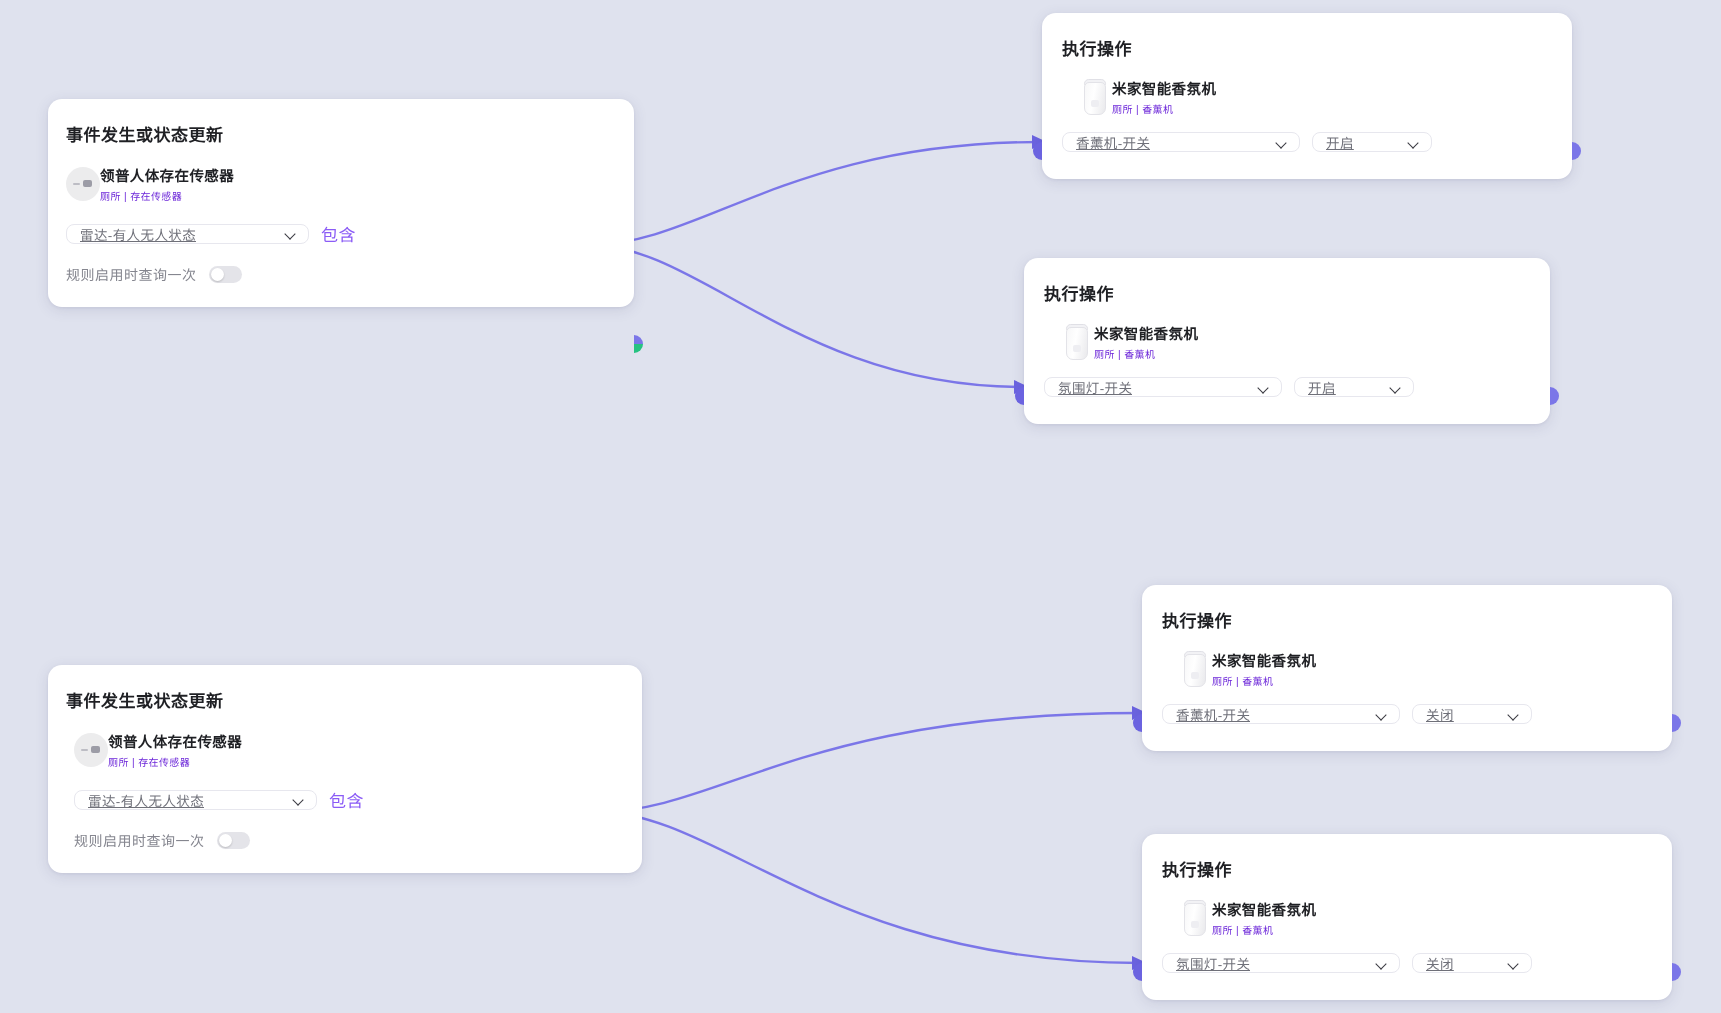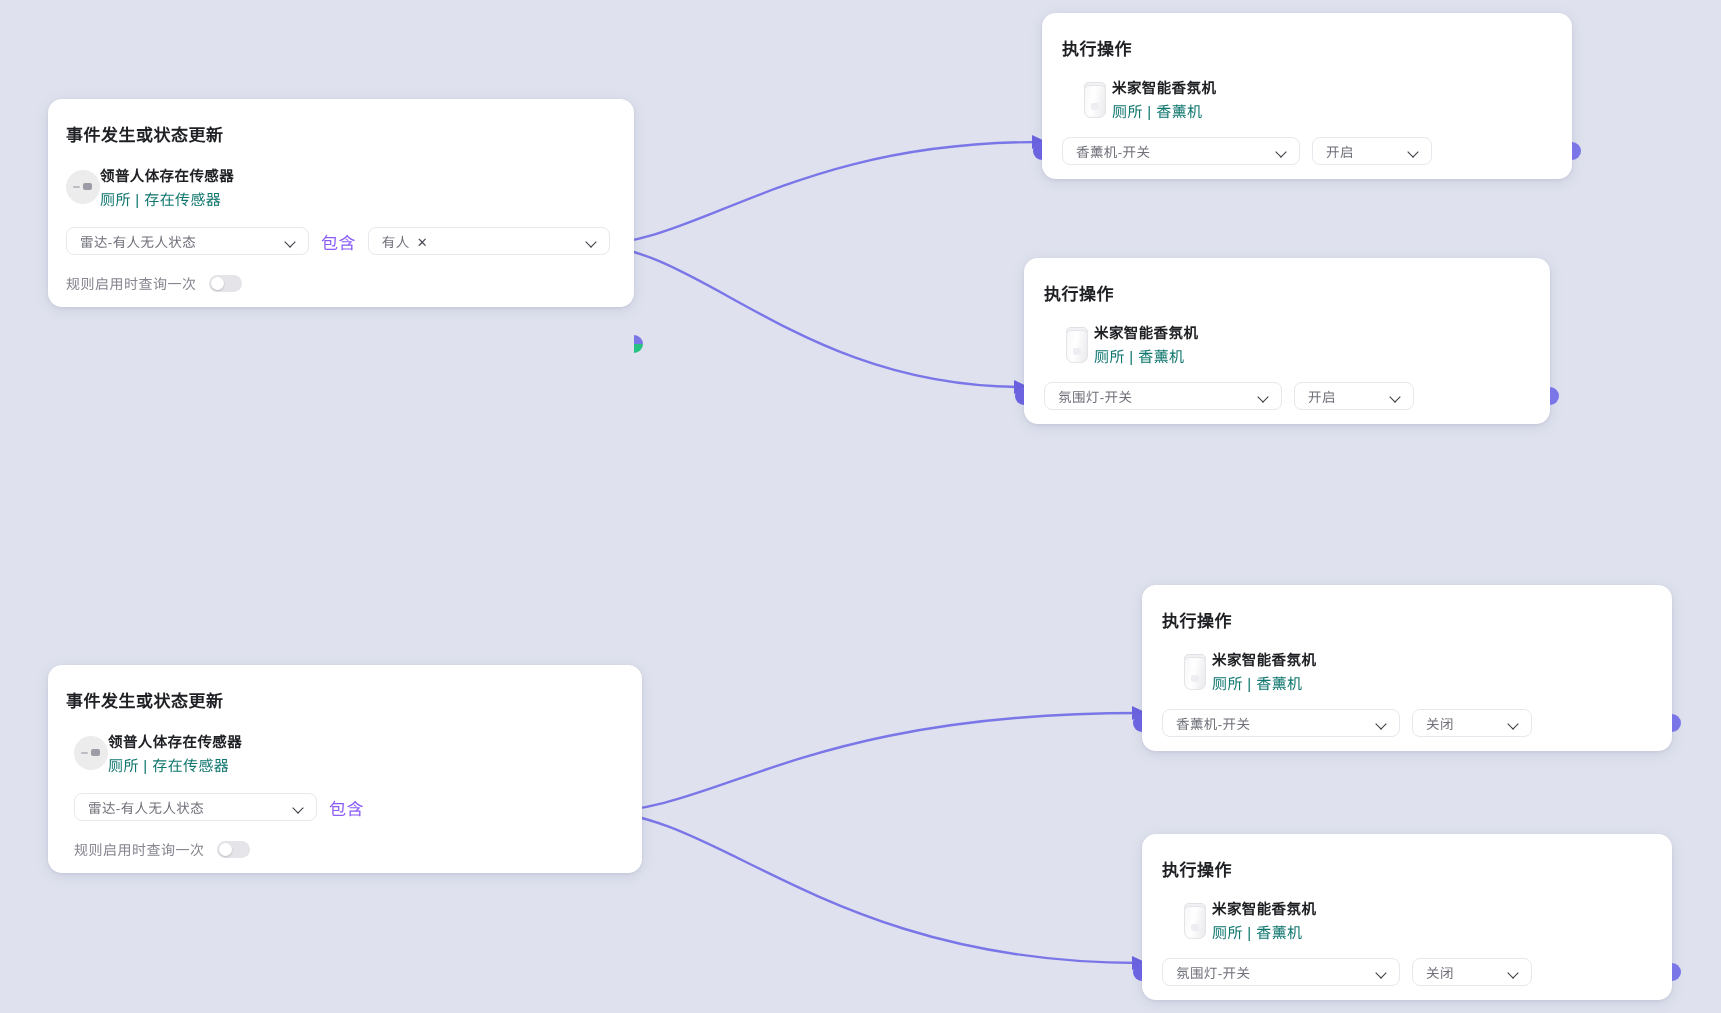--- a/index.html
+++ b/index.html
@@ -58,22 +58,22 @@
   .device-text { display: flex; flex-direction: column; gap: 3px; }
 
   .device-name {
     font-size: 14.5px;
     font-weight: bold;
     color: #1f2024;
     letter-spacing: 0.4px;
   }
 
   .device-meta {
-    font-size: 15px;
-    color: #0f766e;
+    font-size: 10px;
+    color: #6d28d9;
     letter-spacing: 0.4px;
   }
 
   
   .sensor-avatar {
     width: 34px; height: 34px;
     border-radius: 50%;
     background: #ececed;
     position: relative;
     flex: 0 0 auto;
@@ -121,32 +121,33 @@
   .diffuser .spout {
     position: absolute;
     left: 13px; top: 24px;
     width: 8px; height: 7px;
     background: #eeeef2;
     border-radius: 2px;
   }
 
   
   .select {
-    height: 28px;
+    height: 20px;
     border: 1px solid #e7e7ee;
     border-radius: 8px;
     background: #ffffff;
     display: flex;
     align-items: center;
     justify-content: space-between;
     padding: 0 11px 0 13px;
     font-size: 13.5px;
     color: #6f7079;
     letter-spacing: 0.4px;
     cursor: pointer;
+    text-decoration: underline;
   }
 
   .select .val { white-space: nowrap; overflow: hidden; }
 
   .chev {
     width: 13px; height: 13px;
     flex: 0 0 auto;
     margin-left: 8px;
     position: relative;
   }
@@ -276,26 +277,20 @@
         <div class="device-meta">厕所 | 存在传感器</div>
       </div>
     </div>
 
     <div class="cond-row">
       <div class="select" style="width:243px;">
         <span class="val">雷达-有人无人状态</span>
         <span class="chev"></span>
       </div>
       <span class="inline-label">包含</span>
-      <div class="select" style="width:242px;">
-        <span class="val">
-          <span>有人</span><span class="tag-x">✕</span>
-        </span>
-        <span class="chev"></span>
-      </div>
     </div>
 
     <div class="toggle-row">
       <span class="toggle-label">规则启用时查询一次</span>
       <div class="toggle">
         <div class="knob"></div>
       </div>
     </div>
 
     <div class="port-out" style="left:586px; top:236px;">

